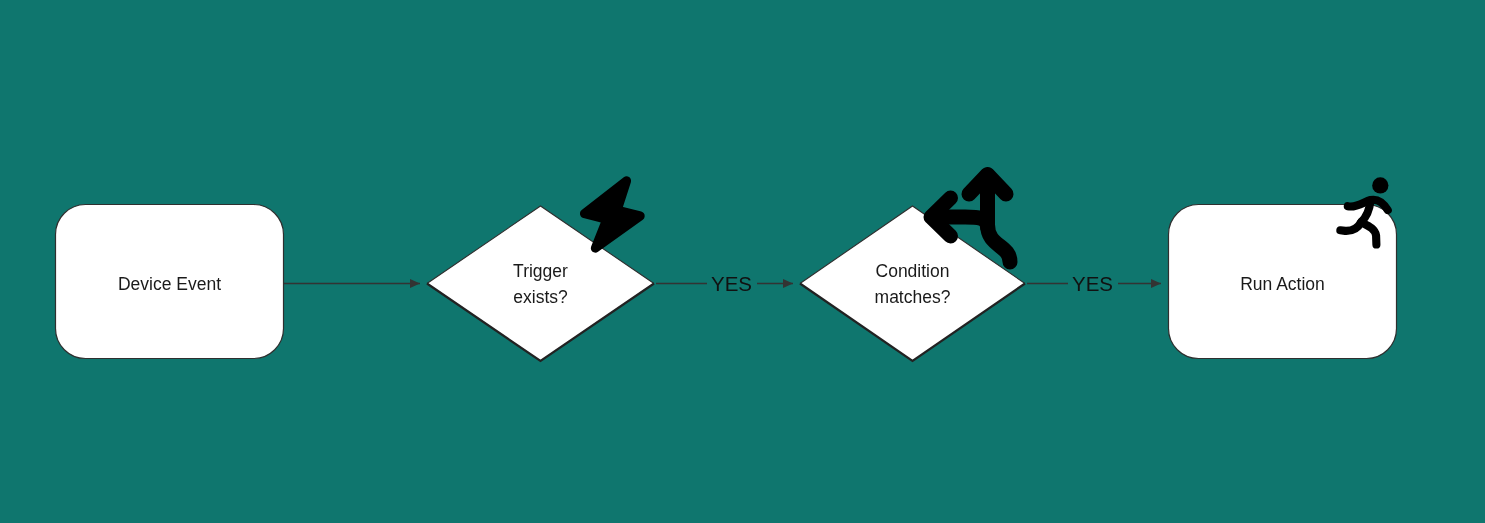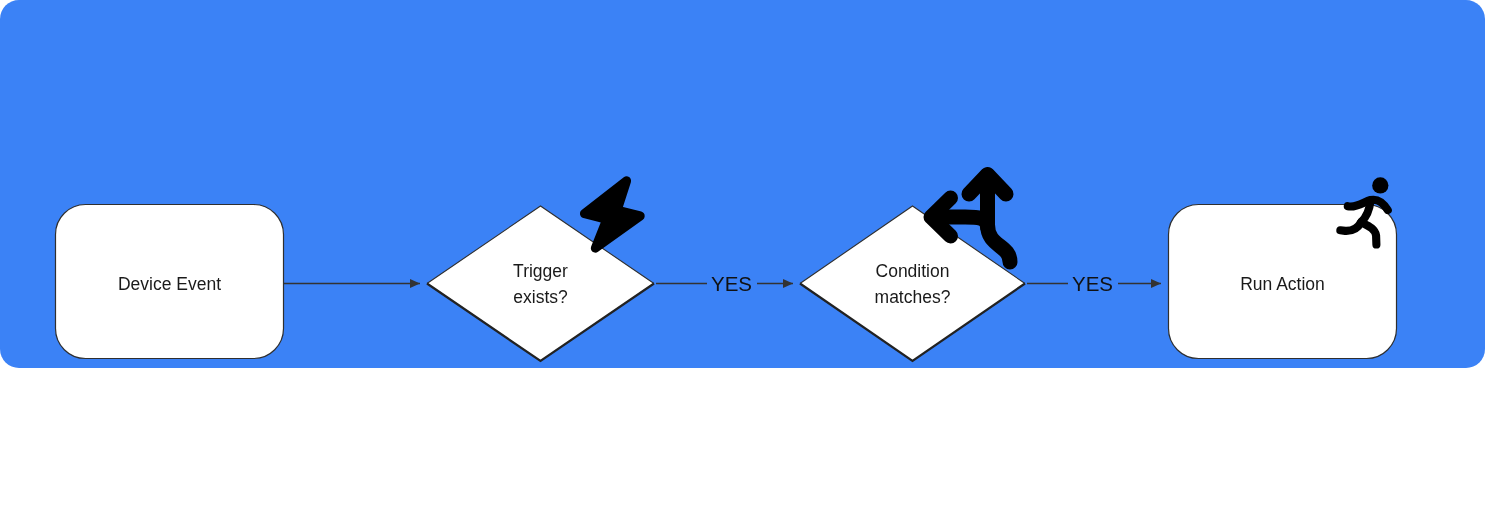--- a/index.html
+++ b/index.html
@@ -7,23 +7,22 @@
     padding: 0;
     background: #ffffff;
     width: 1485px;
     height: 523px;
     overflow: hidden;
     font-family: "Liberation Sans", sans-serif;
   }
   .canvas-wrap {
     position: relative;
     width: 1485px;
-    height: 368px;
-    background: #3b82f6;
-    border-radius: 19px;
+    height: 523px;
+    background: #0f766e;
   }
   svg text {
     font-family: "Liberation Sans", "DejaVu Sans", sans-serif;
     fill: #1a1a1a;
   }
   .node-label {
     font-size: 17.5px;
   }
   .edge-label {
     font-size: 20.5px;

